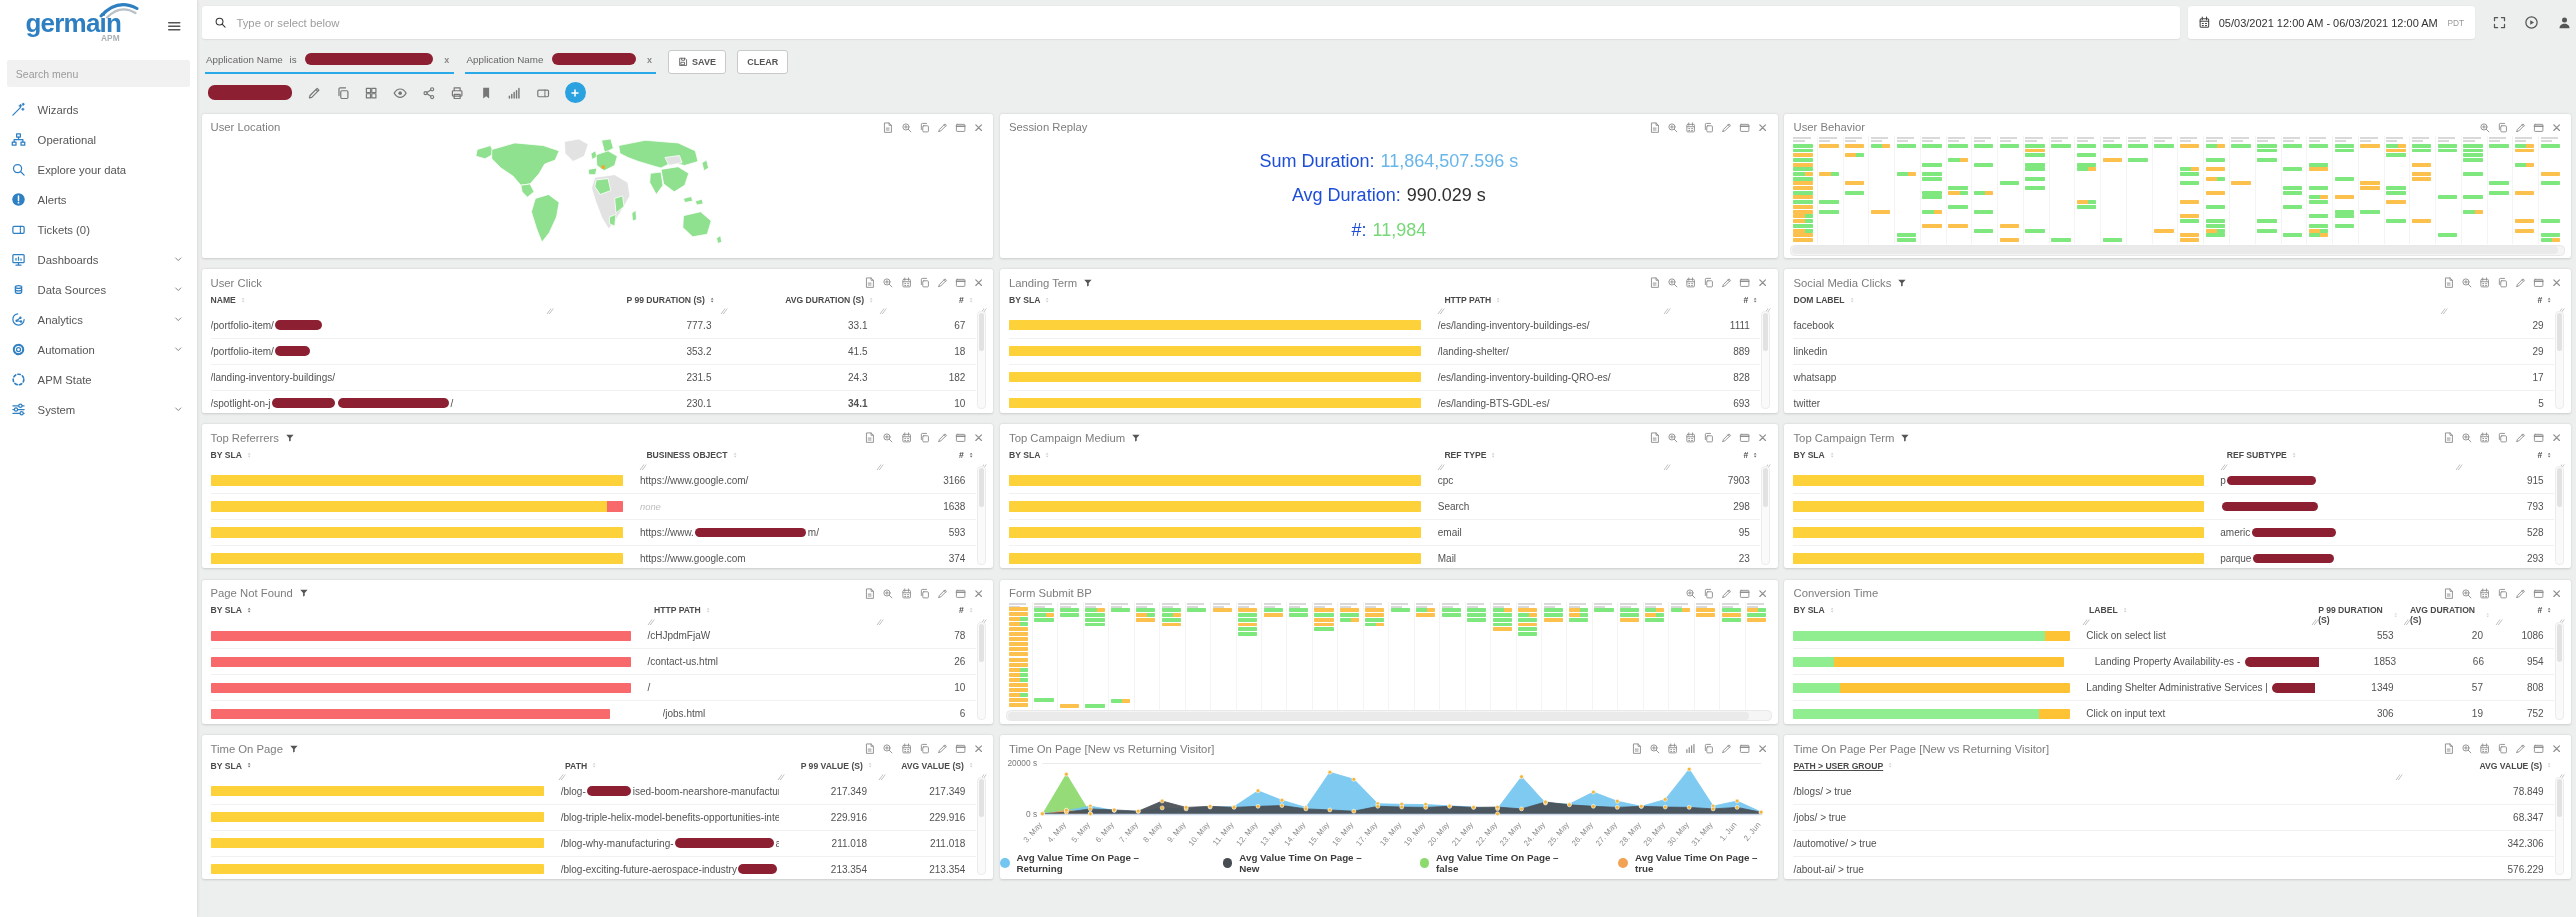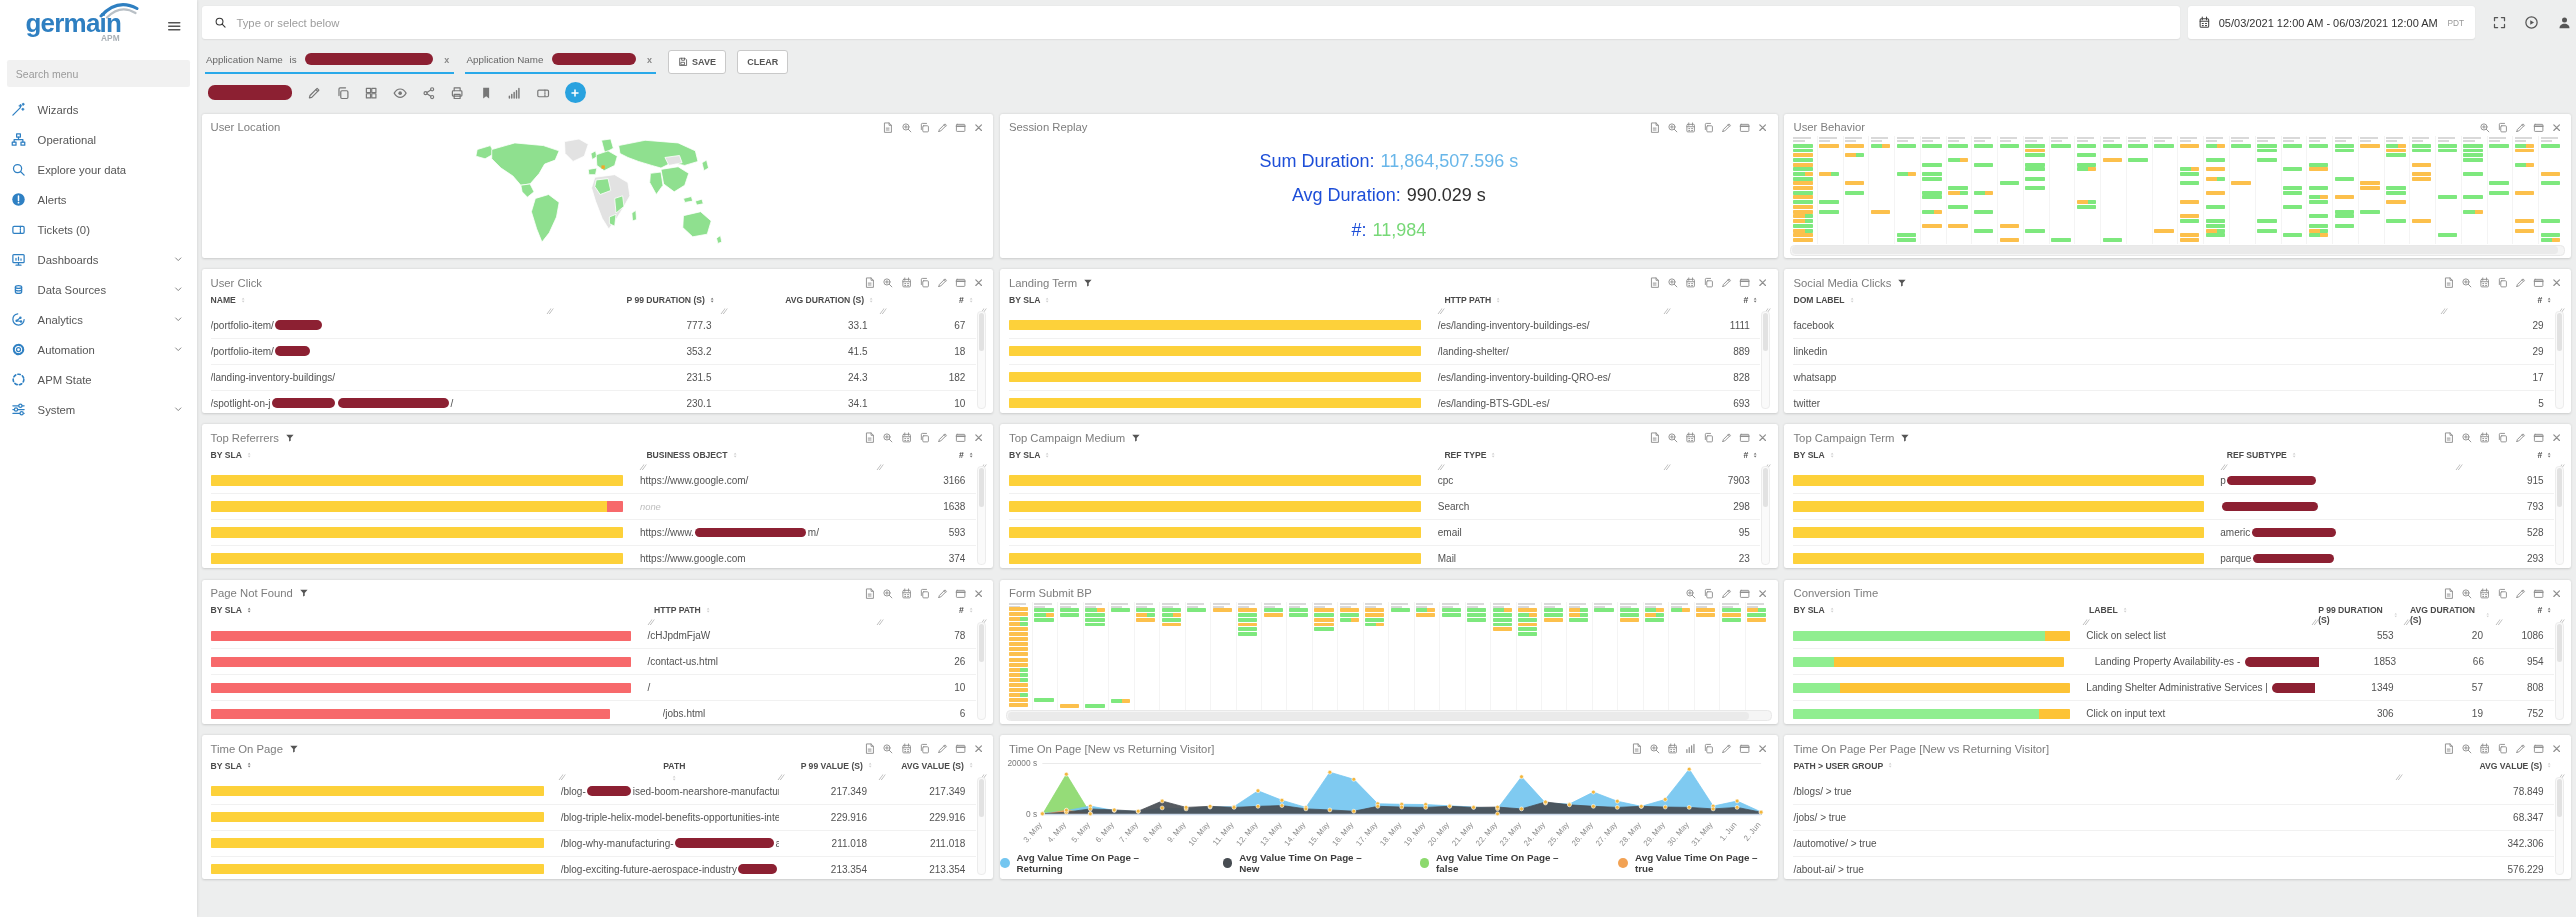--- a/index.html
+++ b/index.html
@@ -955,21 +955,21 @@
               </div>
               <div class="row">
                 <div class="cell" style="width: 46%;">/landing-inventory-buildings/</div>
                 <div class="cell r" style="width: 22%;">231.5</div>
                 <div class="cell r" style="width: 20%;">24.3</div>
                 <div class="cell r" style="width: 12%;">182</div>
               </div>
               <div class="row">
                 <div class="cell" style="width: 46%;">/spotlight-on-j<span class="redact" style="width: 63px;"></span><span class="redact" style="width: 111px;"></span>/</div>
                 <div class="cell r" style="width: 22%;">230.1</div>
-                <div class="cell r" style="width: 20%;">34.1</div>
+                <div class="cell r" style="width: 20%; font-weight: bold;">34.1</div>
                 <div class="cell r" style="width: 12%;">10</div>
               </div>
             </div>
             <div class="vscroll">
               <div class="vthumb"></div>
             </div>
           </div>
         </div>
         <div class="panel">
           <div class="p-head">
@@ -2214,21 +2214,21 @@
               <div class="th" style="width: 47%;">
                 <span>BY SLA</span>
                 <span class="sort on">
                   <svg viewBox="0 0 24 24" fill="none" stroke="currentColor" stroke-width="2" stroke-linecap="round" stroke-linejoin="round">
                     <path d="M8 10l4-5 4 5z" fill="currentColor" stroke="none"></path>
                     <path d="M8 14l4 5 4-5z" fill="currentColor" stroke="none"></path>
                   </svg>
                 </span>
                 <span class="rz">//</span>
               </div>
-              <div class="th" style="width: 29%; flex-direction: column;">
+              <div class="th" style="width: 29%;">
                 <span>PATH</span>
                 <span class="sort">
                   <svg viewBox="0 0 24 24" fill="none" stroke="currentColor" stroke-width="2" stroke-linecap="round" stroke-linejoin="round">
                     <path d="M8 10l4-5 4 5z" fill="currentColor" stroke="none"></path>
                     <path d="M8 14l4 5 4-5z" fill="currentColor" stroke="none"></path>
                   </svg>
                 </span>
                 <span class="rz">//</span>
               </div>
               <div class="th r" style="width: 12%;">
@@ -2528,21 +2528,21 @@
               </span>
               <span class="p-ico">
                 <svg viewBox="0 0 24 24" fill="none" stroke="currentColor" stroke-width="2" stroke-linecap="round" stroke-linejoin="round">
                   <path d="M6 6l12 12M18 6L6 18" stroke-width="2.6"></path>
                 </svg>
               </span>
             </div>
           </div>
           <div class="tbl">
             <div class="thead">
-              <div class="th" style="width: 80%;">
+              <div class="th" style="width: 80%; text-decoration: underline;">
                 <span>PATH &gt; USER GROUP</span>
                 <span class="sort">
                   <svg viewBox="0 0 24 24" fill="none" stroke="currentColor" stroke-width="2" stroke-linecap="round" stroke-linejoin="round">
                     <path d="M8 10l4-5 4 5z" fill="currentColor" stroke="none"></path>
                     <path d="M8 14l4 5 4-5z" fill="currentColor" stroke="none"></path>
                   </svg>
                 </span>
                 <span class="rz">//</span>
               </div>
               <div class="th r" style="width: 20%;">

